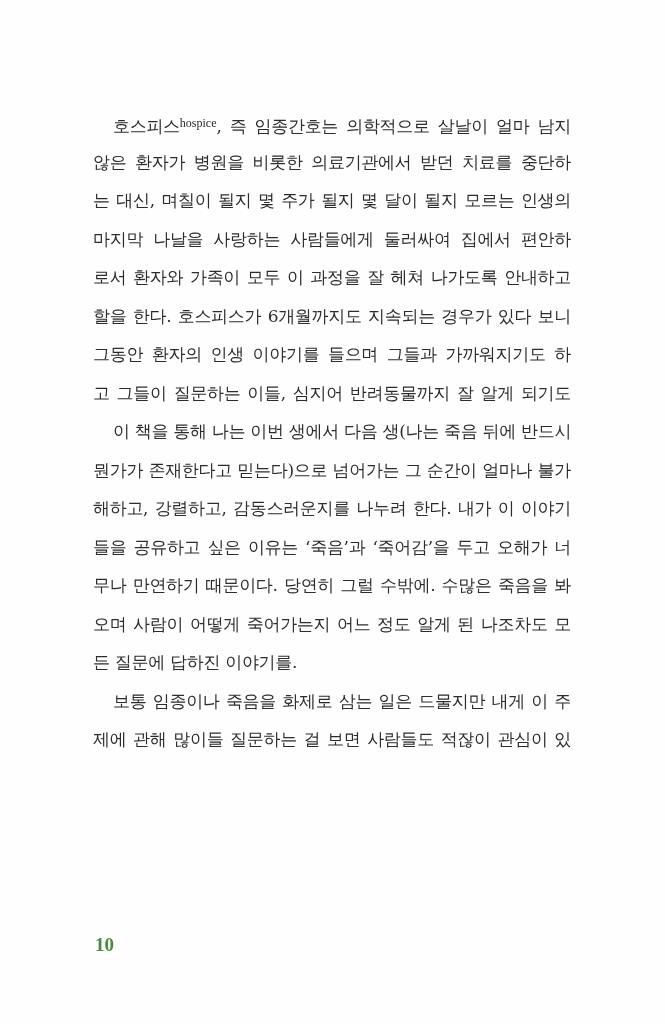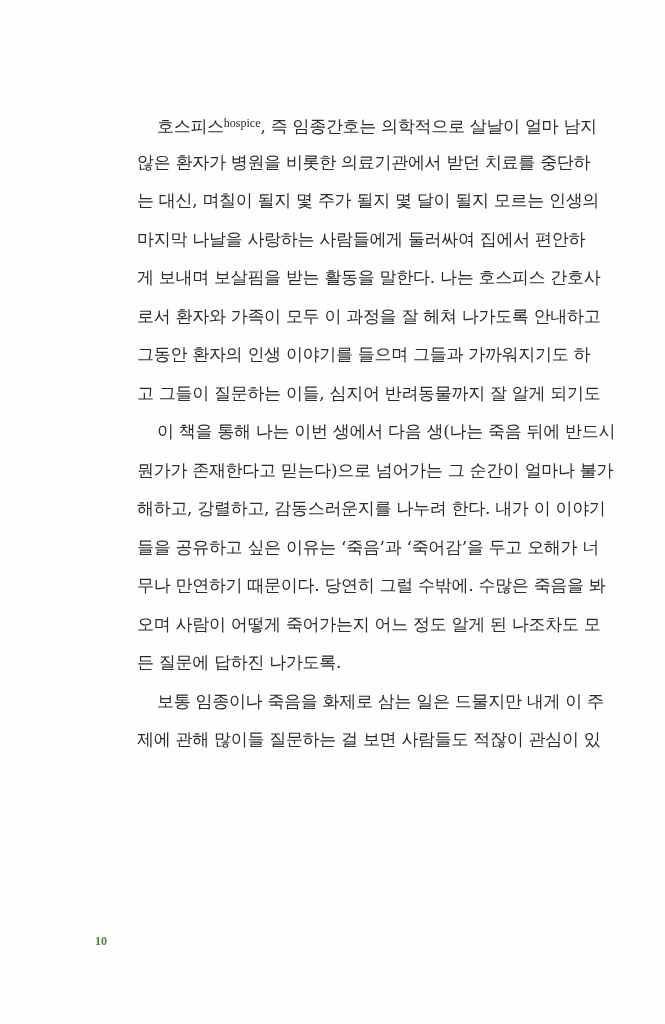--- a/index.html
+++ b/index.html
@@ -3,52 +3,52 @@
 <meta charset="utf-8">
 <style>
   html, body { margin: 0; padding: 0; background: #ffffff; }
   body { width: 665px; height: 1024px; position: relative; overflow: hidden; }
   .page { position: absolute; left: 0; top: 0; width: 665px; height: 1024px; background: #fefefe; }
   .text-block { position: absolute; left: 93px; top: 104px; width: 478px; }
   .line {
     height: 38.5px; line-height: 38.5px;
     font-family: "DejaVu Serif", "Liberation Serif", serif;
     font-size: 17px; color: #2b2b2b; white-space: nowrap;
-    letter-spacing: -0.3px; text-align: justify; text-align-last: justify; margin-left: 44px;
+    letter-spacing: -0.3px; text-align: justify; text-align-last: justify;
   }
   .line.indent { padding-left: 20px; }
   .line.last { text-align-last: left; }
   .sup { font-family: "Liberation Serif", serif; font-size: 12px; vertical-align: 5px; letter-spacing: 0; }
   .page-number {
     position: absolute; left: 95px; top: 934px;
     font-family: "Liberation Serif", serif; font-weight: bold;
-    font-size: 12px; color: #4a8a3a;
+    font-size: 19px; color: #4a8a3a;
   }
 </style>
 </head>
 <body>
 
 <div class="page">
   <div class="text-block">
 
     <div class="line indent"><span>호스피스</span><span class="sup">hospice</span><span>, 즉 임종간호는 의학적으로 살날이 얼마 남지</span></div>
     <div class="line">않은 환자가 병원을 비롯한 의료기관에서 받던 치료를 중단하</div>
     <div class="line">는 대신, 며칠이 될지 몇 주가 될지 몇 달이 될지 모르는 인생의</div>
     <div class="line">마지막 나날을 사랑하는 사람들에게 둘러싸여 집에서 편안하</div>
-    <div class="line">게 보내며 보살핌을 받는 활동을 말한다. 나는 호스피스 간호사</div>
     <div class="line">로서 환자와 가족이 모두 이 과정을 잘 헤쳐 나가도록 안내하고</div>
+    <div class="line">할을 한다. 호스피스가 6개월까지도 지속되는 경우가 있다 보니</div>
     <div class="line">그동안 환자의 인생 이야기를 들으며 그들과 가까워지기도 하</div>
     <div class="line">고 그들이 질문하는 이들, 심지어 반려동물까지 잘 알게 되기도</div>
 
     <div class="line indent">이 책을 통해 나는 이번 생에서 다음 생(나는 죽음 뒤에 반드시</div>
     <div class="line">뭔가가 존재한다고 믿는다)으로 넘어가는 그 순간이 얼마나 불가</div>
     <div class="line">해하고, 강렬하고, 감동스러운지를 나누려 한다. 내가 이 이야기</div>
     <div class="line">들을 공유하고 싶은 이유는 ‘죽음’과 ‘죽어감’을 두고 오해가 너</div>
     <div class="line">무나 만연하기 때문이다. 당연히 그럴 수밖에. 수많은 죽음을 봐</div>
     <div class="line">오며 사람이 어떻게 죽어가는지 어느 정도 알게 된 나조차도 모</div>
-    <div class="line last">든 질문에 답하진 나가도록.</div>
+    <div class="line last">든 질문에 답하진 이야기를.</div>
 
     <div class="line indent">보통 임종이나 죽음을 화제로 삼는 일은 드물지만 내게 이 주</div>
     <div class="line">제에 관해 많이들 질문하는 걸 보면 사람들도 적잖이 관심이 있</div>
   </div>
 
   <div class="page-number">10</div>
 </div>
 
 </body></html>

